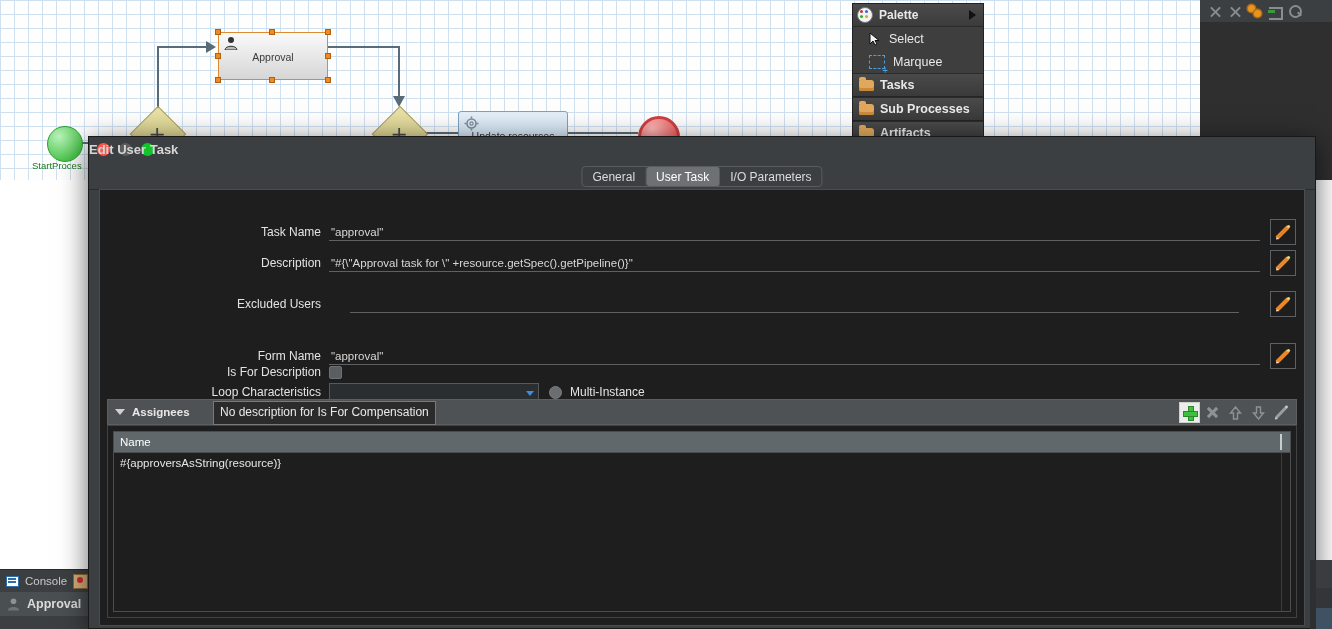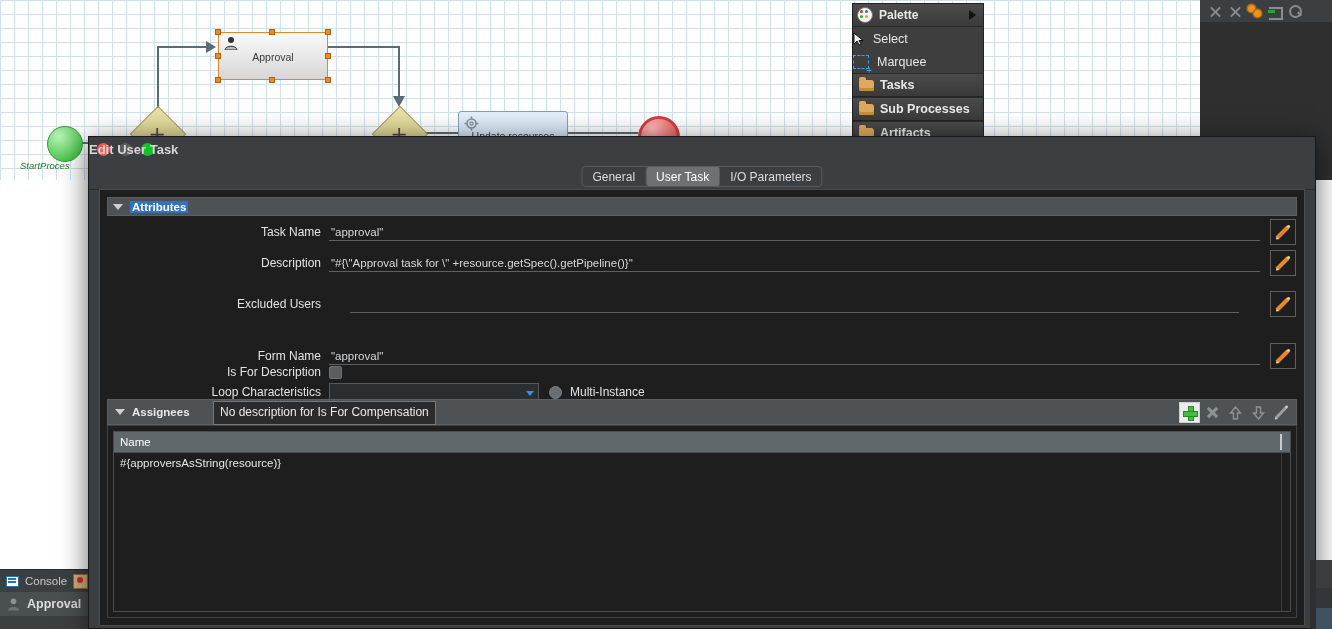--- a/index.html
+++ b/index.html
@@ -125,21 +125,21 @@
     background: #f4f4f4; border: 1px solid #777;
     position: relative; flex: none;
   }
   .pal-ico-palette::before {
     content: ""; position: absolute; left: 2px; top: 2px;
     width: 3px; height: 3px; border-radius: 50%; background: #d03030;
     box-shadow: 5px 0 0 #2e6fd0, 0 5px 0 #2eb02e, 5px 5px 0 #e0a820;
   }
   .pal-item {
     display: flex; align-items: center; gap: 8px;
-    height: 23px; padding-left: 0;
+    height: 23px; padding-left: 16px;
     font-size: 12.5px;
     background: #3e3e3e;
   }
   .pal-group {
     display: flex; align-items: center; gap: 6px;
     height: 22px; padding-left: 6px;
     background: linear-gradient(to bottom, #4a4a4a, #3a3a3a);
     border-top: 1px solid #2b2b2b;
     border-bottom: 1px solid #242424;
     font-weight: bold; font-size: 12.5px;
@@ -625,21 +625,21 @@
 
       <div class="conn" style="left:328px; top:46px; width:72px; height:2px;"></div>
       <div class="conn" style="left:398px; top:46px; width:2px; height:52px;"></div>
       <div class="arrowhead" style="left:393px; top:96px; border-top:11px solid #5a6b78; border-left:6px solid transparent; border-right:6px solid transparent;"></div>
 
       <div class="conn" style="left:418px; top:132px; width:40px; height:2px;"></div>
       <div class="conn" style="left:568px; top:132px; width:70px; height:2px;"></div>
       <div class="conn" style="left:81px; top:142px; width:57px; height:2px;"></div>
 
       <div id="start-event"></div>
-      <div class="bpmn-label" style="left:20px; top:160px;font-style:italic;">StartProces</div>
+      <div class="bpmn-label" style="left:32px; top:160px;">StartProces</div>
 
       <div class="gateway" id="gw1"></div>
       <div class="gw-mark" style="left:150px; top:126px;">✕</div>
       <div class="gateway" id="gw2"></div>
       <div class="gw-mark" style="left:392px; top:126px;">✕</div>
 
       <div id="task-approval">
         <span class="person-ico">
           <svg width="16" height="14" viewBox="0 0 16 14">
             <circle cx="8" cy="4" r="3" fill="#333"></circle>
@@ -761,24 +761,20 @@
         <div id="tabs">
           <div class="tab">General</div>
           <div class="tab active">User Task</div>
           <div class="tab">I/O Parameters</div>
         </div>
       </div>
 
       <div id="content">
 
         <div id="attributes-section">
-          <div class="section-header">
-            <span class="tri-down"></span>
-            <span class="section-title sel">Attributes</span>
-          </div>
 
           <div id="attr-body">
 
             <div class="field-row" style="top:4px;">
               <span class="field-label">Task Name</span>
               <input class="field-input" type="text" value="&quot;approval&quot;" style="">
               <span class="pencil-btn">
                 <svg width="18" height="18" viewBox="0 0 18 18">
                   <line x1="3" y1="15" x2="14" y2="4" stroke="#e8882a" stroke-width="4" stroke-linecap="butt"></line>
                   <line x1="3" y1="15" x2="14" y2="4" stroke="#c96a14" stroke-width="1" opacity="0.5"></line>

